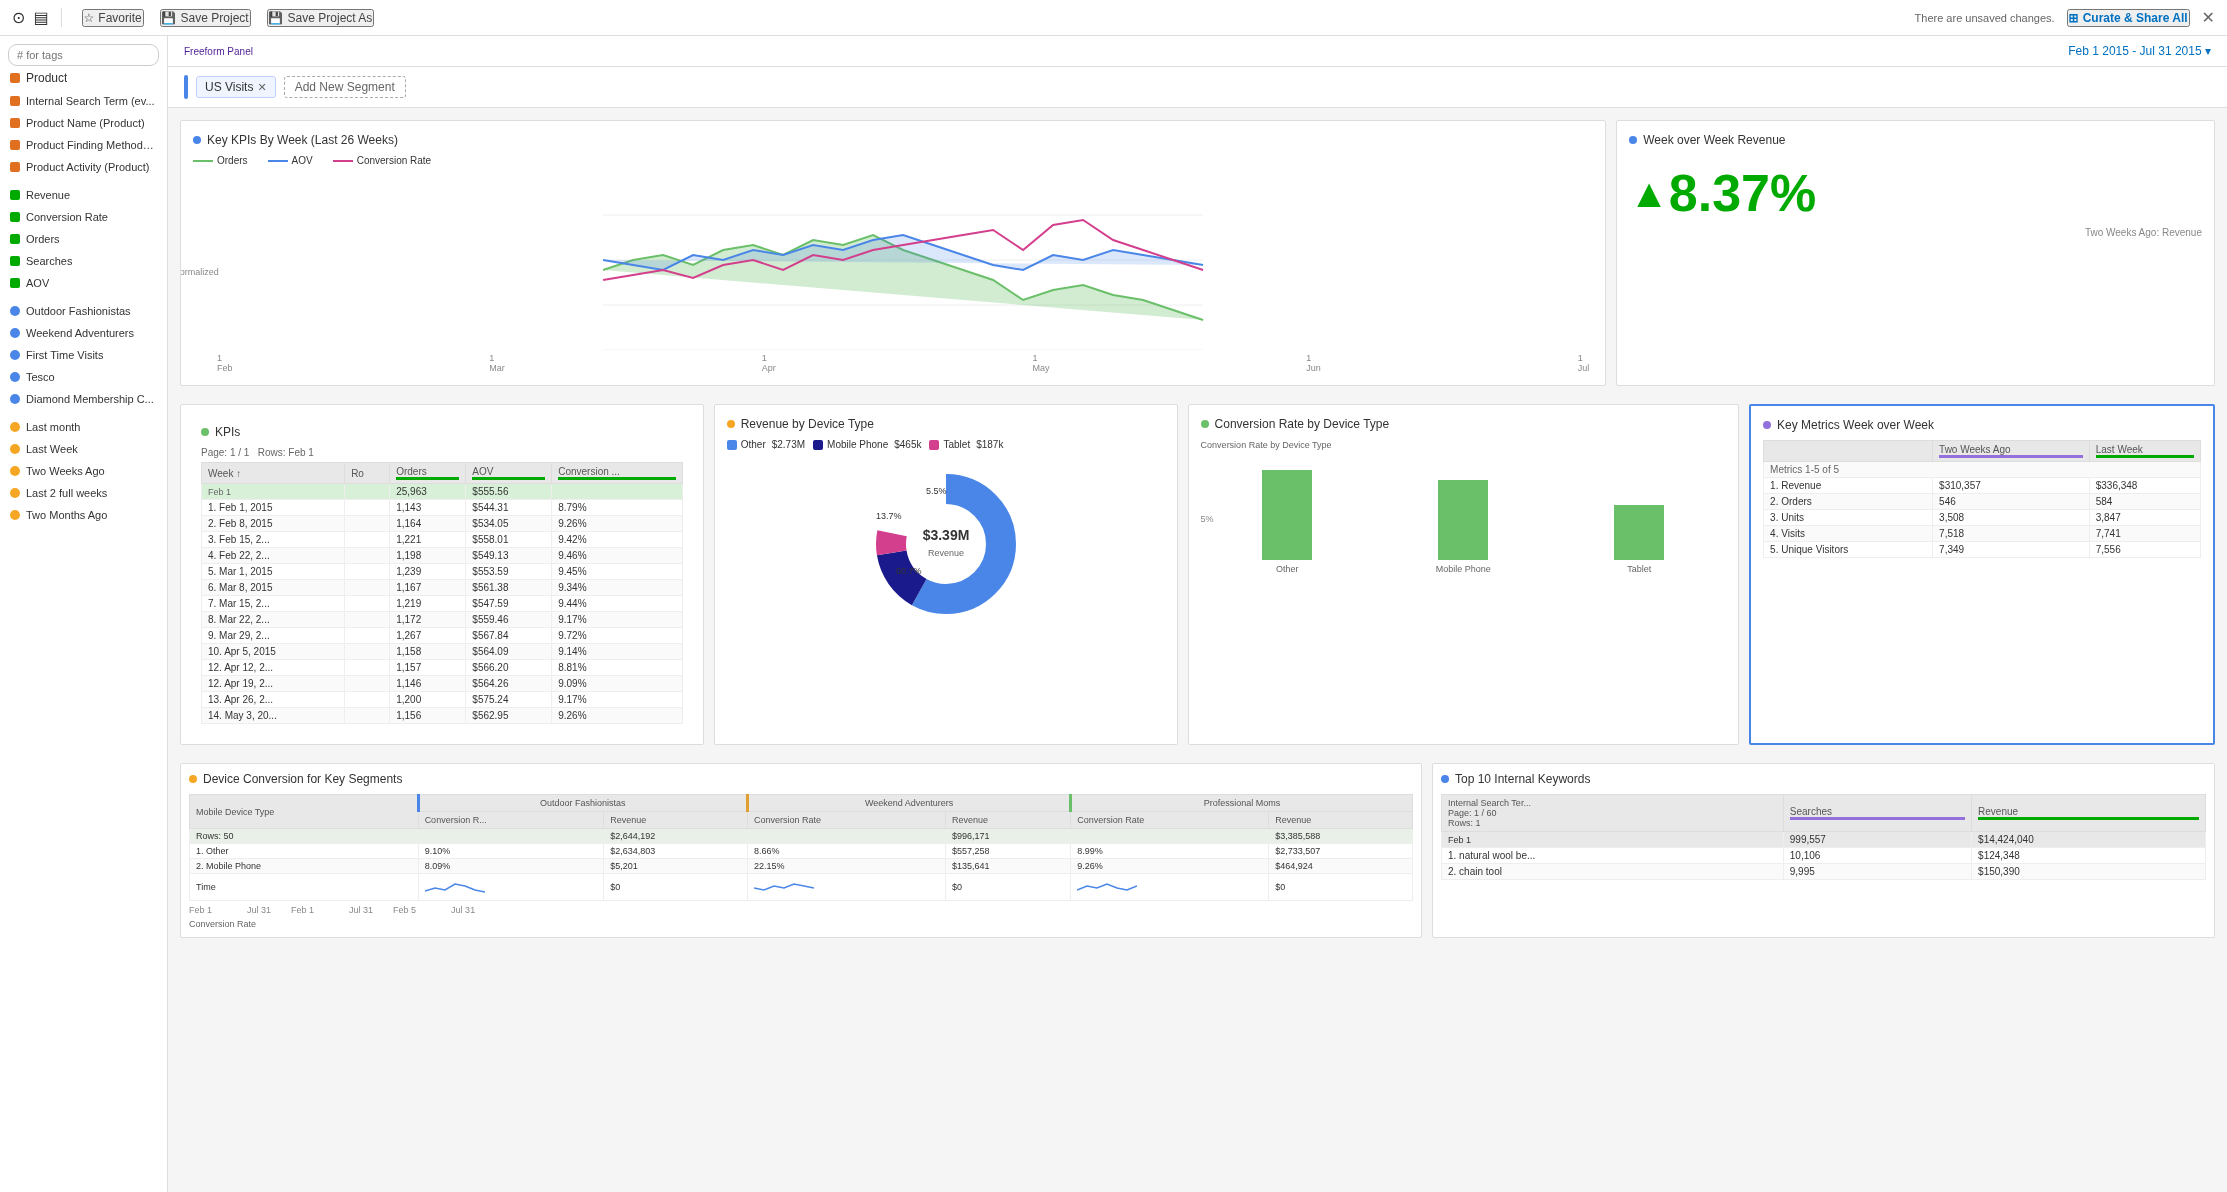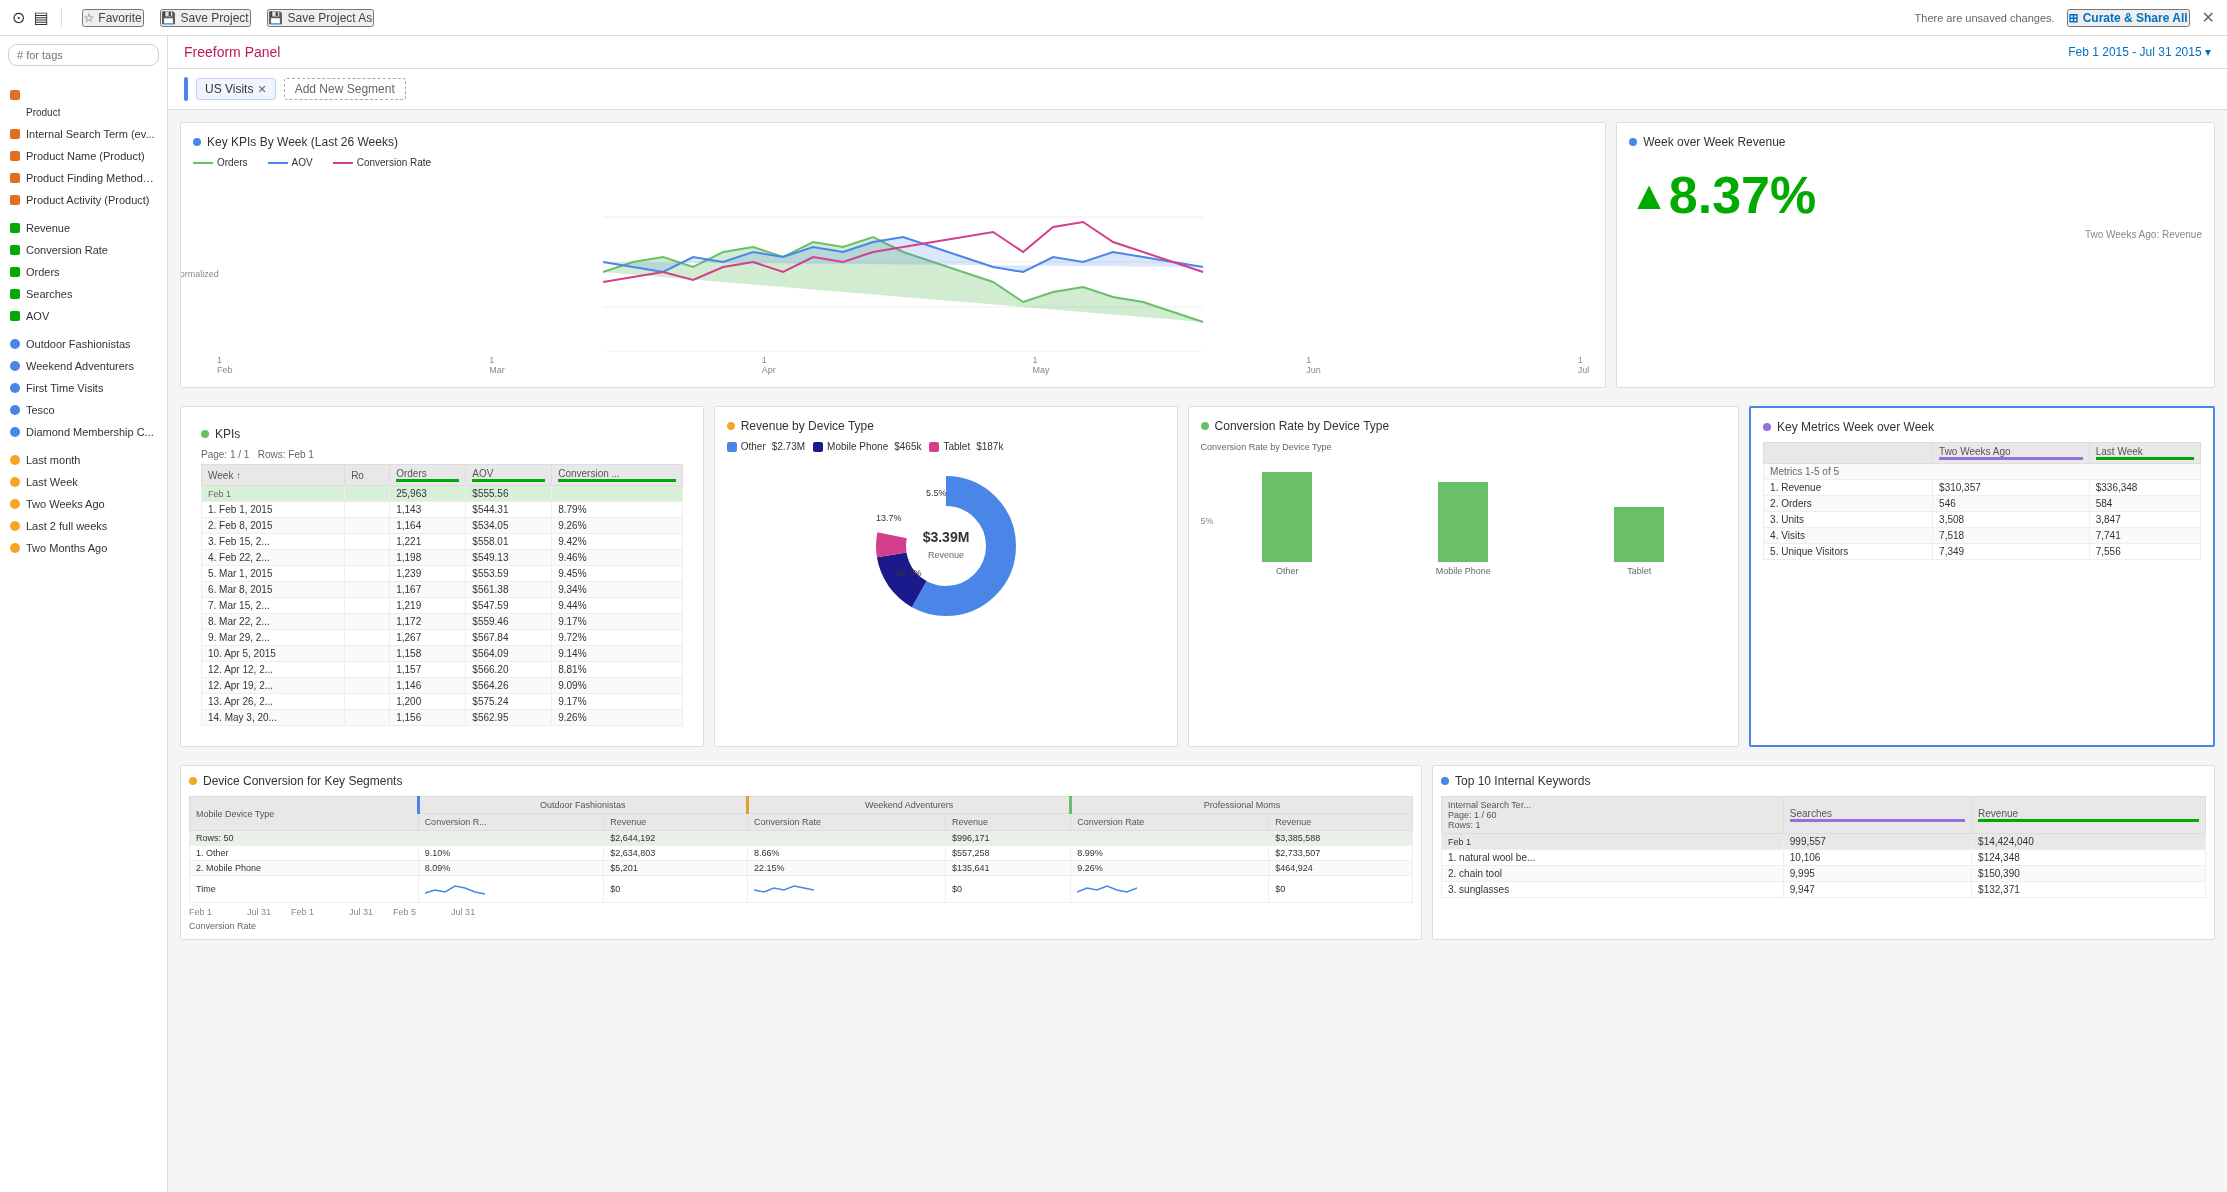--- a/index.html
+++ b/index.html
@@ -38,21 +38,21 @@
     .sidebar-section-divider { height: 6px; }
 
     
     .content { flex: 1; overflow-y: auto; background: #f5f5f5; }
 
     
     .panel-header {
       display: flex; align-items: center; justify-content: space-between;
       background: #fff; padding: 8px 16px; border-bottom: 1px solid #ddd;
     }
-    .panel-title { font-size: 14px; font-weight: normal; color: #be185d; }
+    .panel-title { font-size: 10px; font-weight: normal; color: #4c1d95; }
     .date-range { font-size: 12px; color: #0070c0; cursor: pointer; display: flex; align-items: center; gap: 4px; }
 
     
     .segment-bar {
       display: flex; align-items: center; gap: 8px; background: #fff;
       padding: 8px 16px; border-bottom: 1px solid #ddd;
     }
     .segment-tag {
       display: flex; align-items: center; gap: 4px; background: #f0f4ff;
       border: 1px solid #c0d0ff; border-radius: 3px; padding: 3px 8px;
@@ -161,21 +161,21 @@
 </div>
 
 <div class="main-layout">
 
   <div class="sidebar">
     <input class="search-box" type="text" placeholder="# for tags" style="">
 
     <div id="sidebar-items-container">
         <div class="sidebar-item">
           <div class="sidebar-dot" style="background: rgb(224, 112, 32);"></div>
-          <span style="font-size: 10px; overflow: hidden; text-overflow: ellipsis; white-space: nowrap; margin-top: 36px;">Product</span>
+          <span style="font-size: 12px; overflow: hidden; text-overflow: ellipsis; white-space: nowrap;">Product</span>
         </div>
         <div class="sidebar-item">
           <div class="sidebar-dot" style="background: rgb(224, 112, 32);"></div>
           <span style="font-size: 11px; overflow: hidden; text-overflow: ellipsis; white-space: nowrap;">Internal Search Term (ev...</span>
         </div>
         <div class="sidebar-item">
           <div class="sidebar-dot" style="background: rgb(224, 112, 32);"></div>
           <span style="font-size: 11px; overflow: hidden; text-overflow: ellipsis; white-space: nowrap;">Product Name (Product)</span>
         </div>
         <div class="sidebar-item">
@@ -729,25 +729,20 @@
                 <tr>
     <td>1. natural wool be...</td>
     <td>10,106</td>
     <td>$124,348</td>
   </tr>
                 <tr>
     <td>2. chain tool</td>
     <td>9,995</td>
     <td>$150,390</td>
   </tr>
-                <tr>
-    <td>3. sunglasses</td>
-    <td>9,947</td>
-    <td>$132,371</td>
-  </tr>
               </tbody>
           </table>
         </div>
       </div>
 
     </div>
   </div>
 </div>
 
 </body></html>

